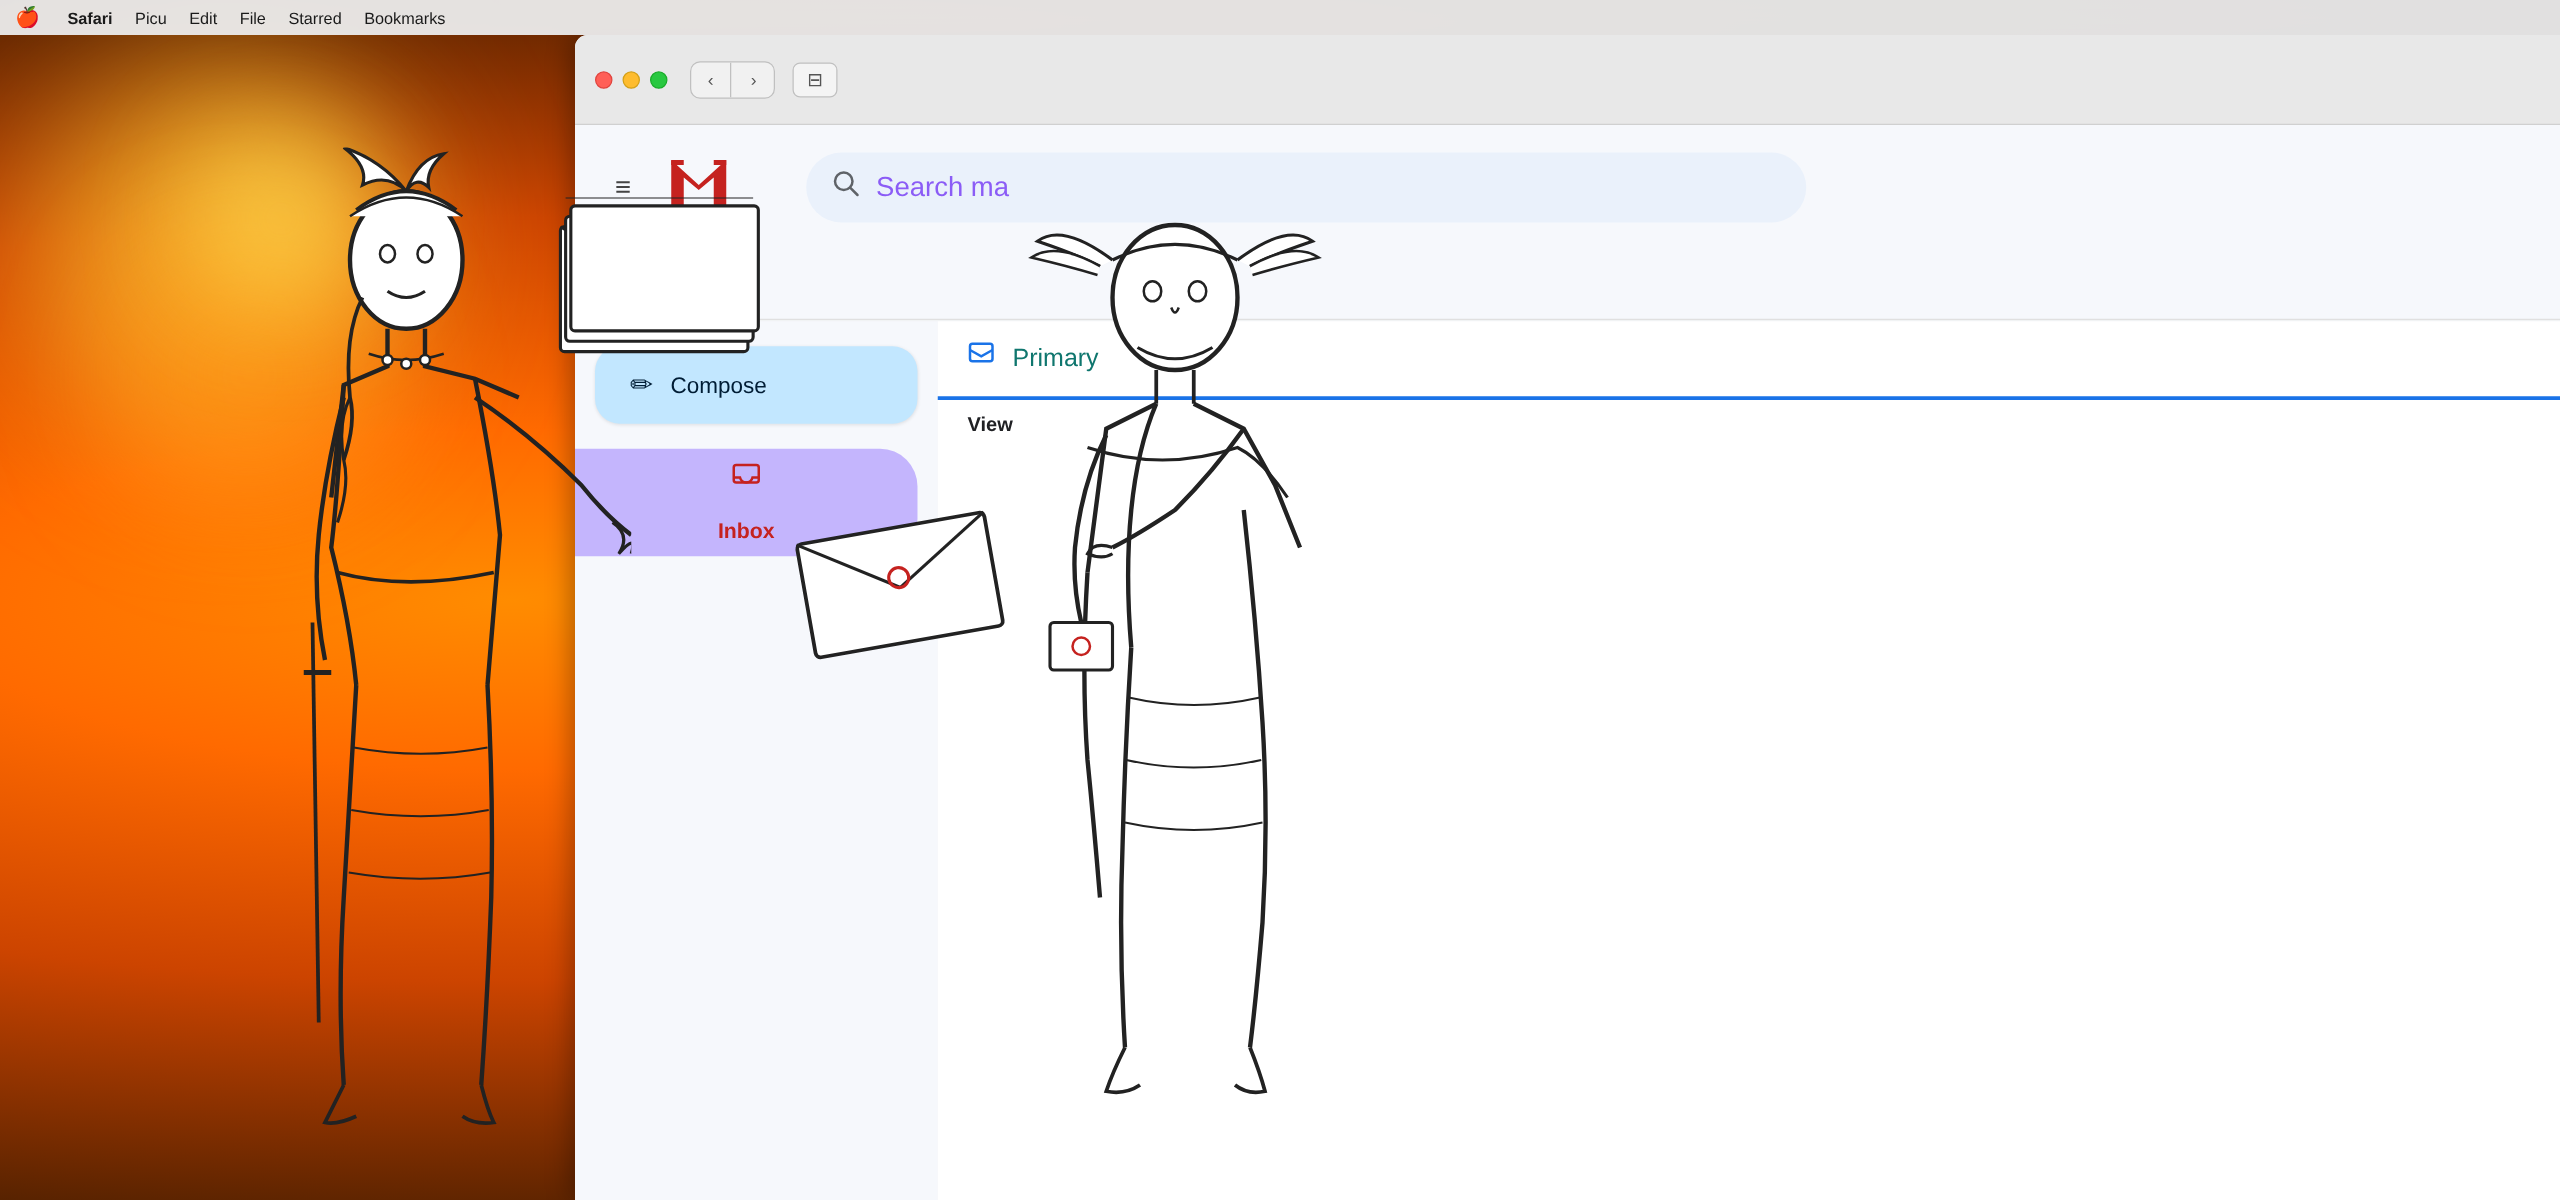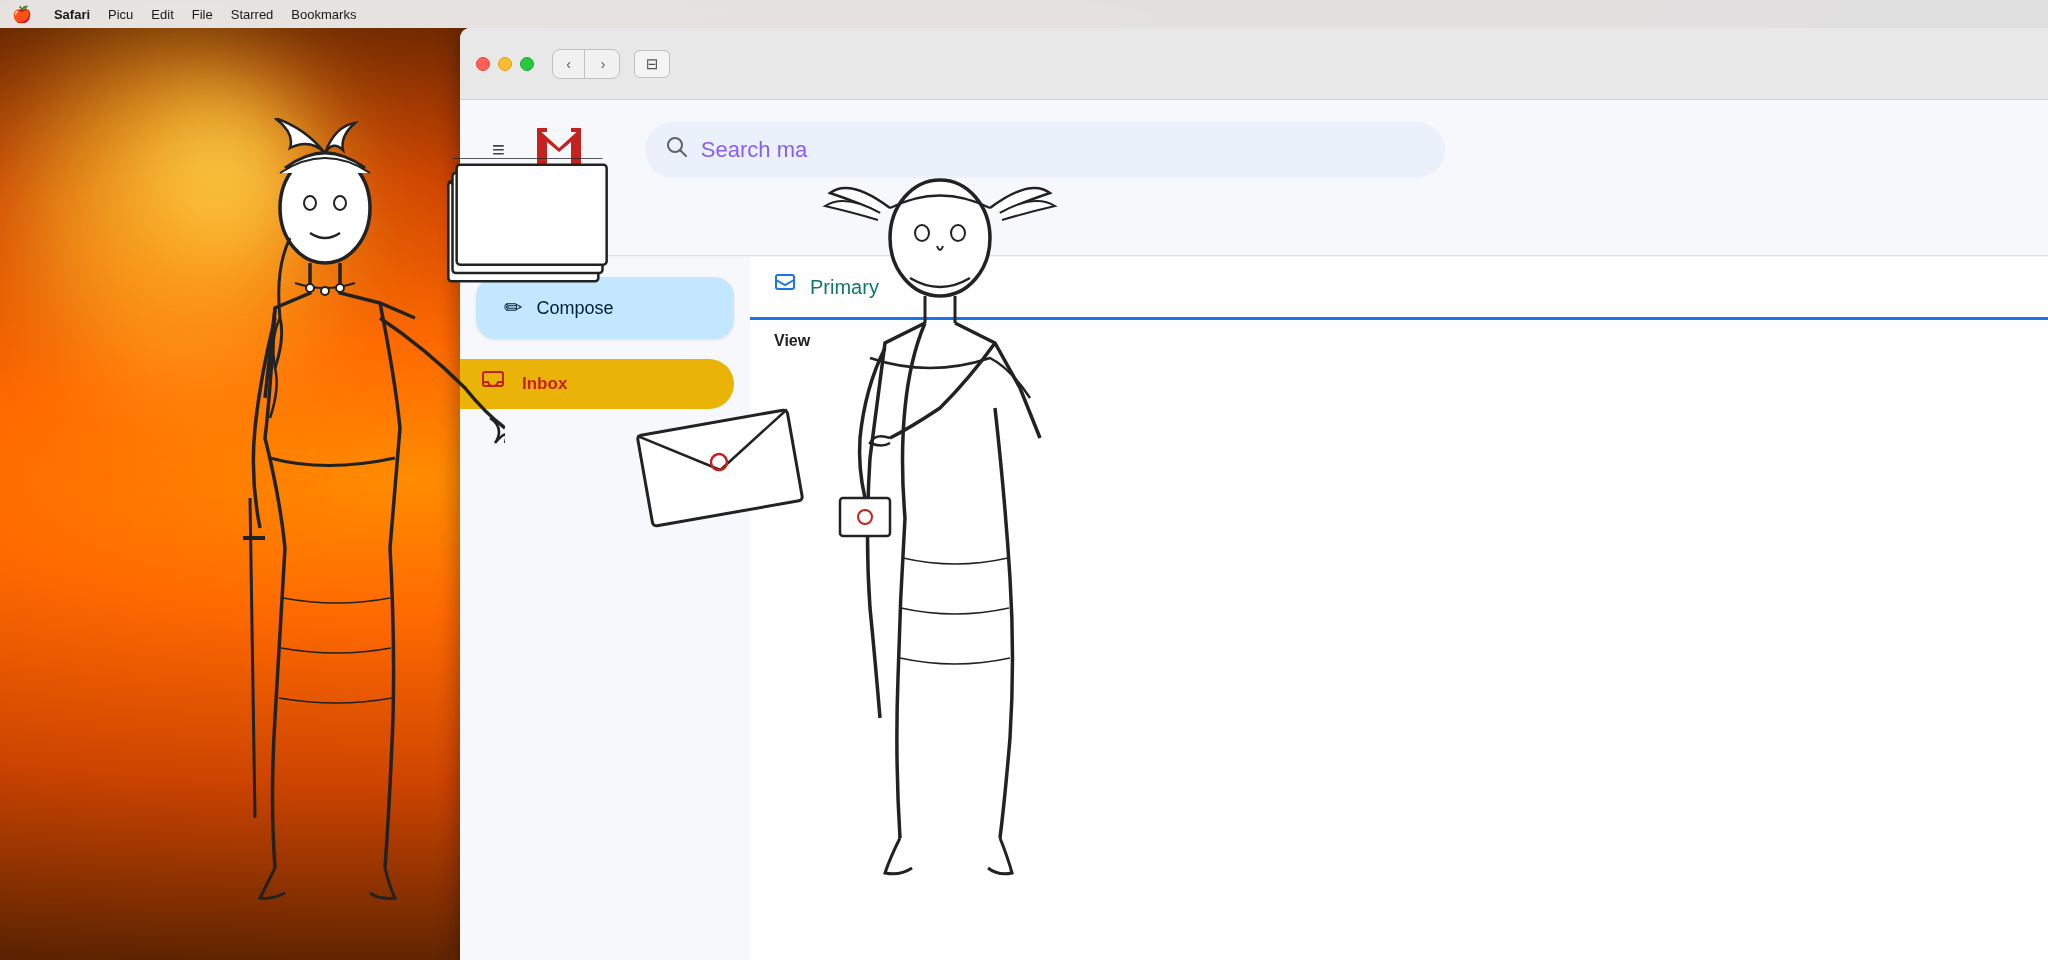--- a/index.html
+++ b/index.html
@@ -301,22 +301,23 @@
       display: flex;
       align-items: center;
       padding: 10px 20px;
       gap: 16px;
       cursor: pointer;
       border-radius: 0 30px 30px 0;
       margin-right: 16px;
       font-size: 18px;
     }
     .nav-item.active {
-      background: #eab308;
+      background: #c4b5fd;
       font-weight: 600;
+      flex-direction: column;
     }
 
     .nav-item-icon {
       font-size: 22px;
       width: 26px;
       text-align: center;
     }
     .nav-item-icon.inbox-active {
       color: #c5221f;
     }

